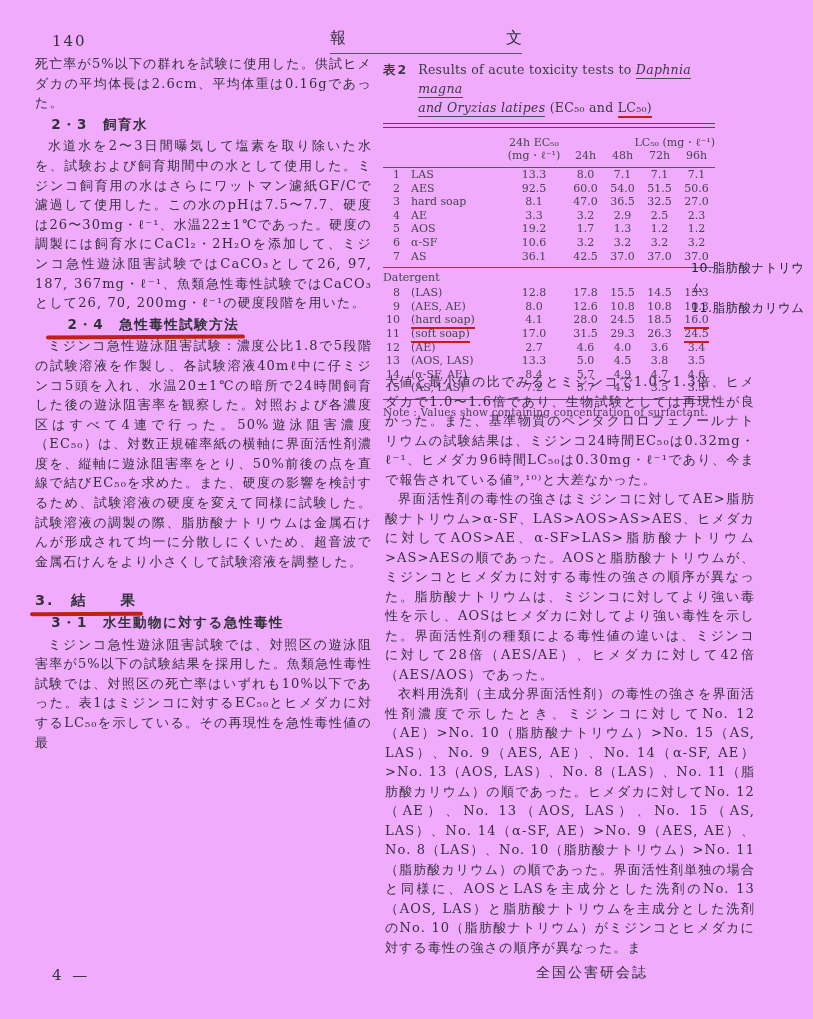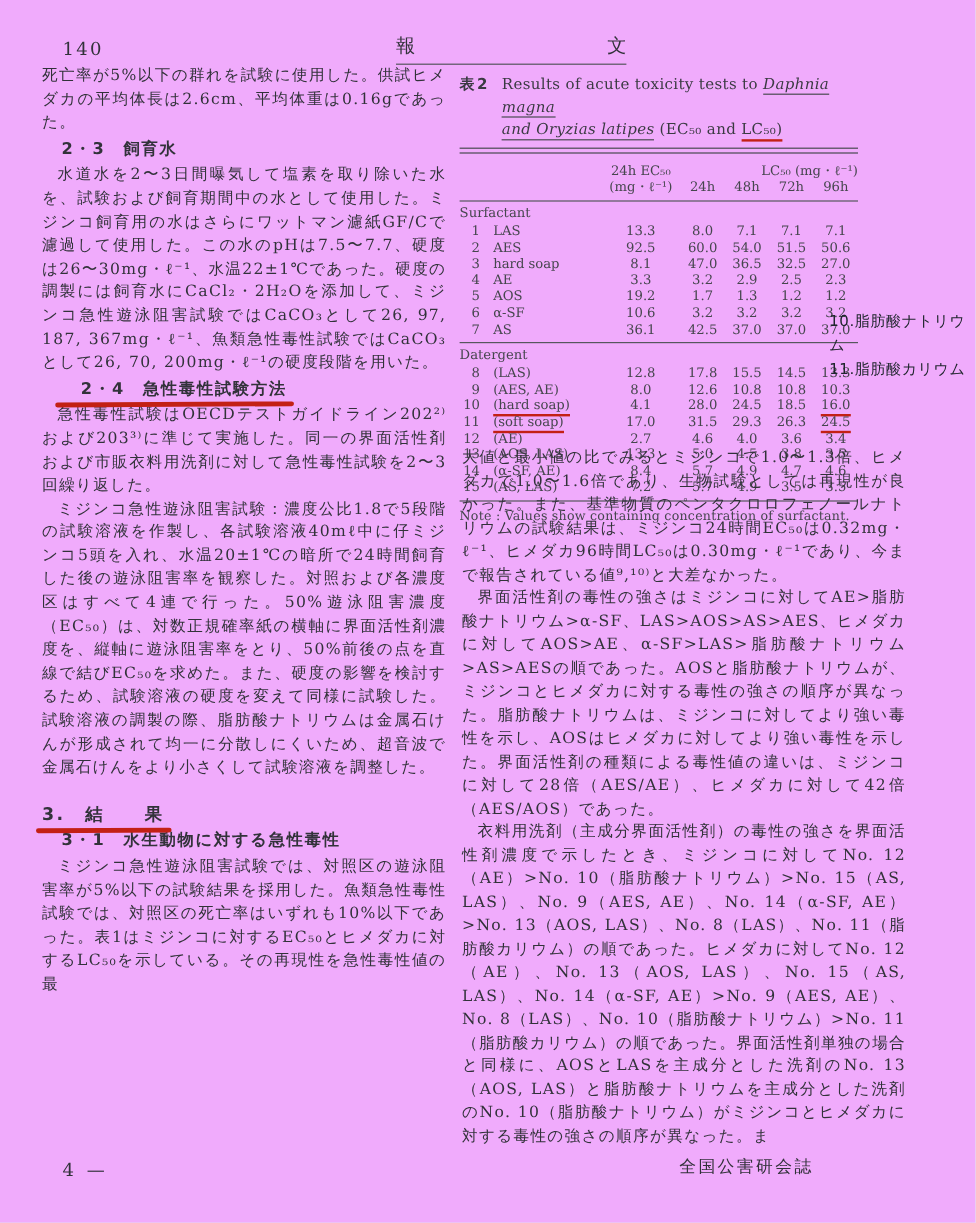--- a/index.html
+++ b/index.html
@@ -52,39 +52,38 @@
   .tbl-row .nm{text-align:left;padding-left:6px;}
   .tbl-row .v{text-align:center;}
   .tbl-note{margin-top:6px;font-size:10.5px;letter-spacing:.2px;line-height:13px;}
   .rule-gap{margin:4px 0 3px 0;}
   
   .annotation{position:absolute;left:691px;top:258px;width:122px;
     font-size:12.5px;line-height:20px;color:#20262e;letter-spacing:.5px;
     font-family:"DejaVu Sans","Liberation Sans",sans-serif;}
   
   .foot-left{position:absolute;left:52px;top:966px;font-size:15px;letter-spacing:3px;}
-  .foot-right{position:absolute;left:566px;top:964px;font-size:14px;letter-spacing:2px;}
+  .foot-right{position:absolute;left:536px;top:964px;font-size:14px;letter-spacing:2px;}
 </style>
 </head>
 <body>
 
 <div class="page">
 
   <div class="page-num">140</div>
   <div class="head-title">
     <span>報</span>
     <span>文</span>
   </div>
 
   <div class="col-left">
     <p class="para">死亡率が5%以下の群れを試験に使用した。供試ヒメダカの平均体長は2.6cm、平均体重は0.16gであった。</p>
     <p class="h-sub">2・3　飼育水</p>
     <p class="para indent">水道水を2〜3日間曝気して塩素を取り除いた水を、試験および飼育期間中の水として使用した。ミジンコ飼育用の水はさらにワットマン濾紙GF/Cで濾過して使用した。この水のpHは7.5〜7.7、硬度は26〜30mg・ℓ⁻¹、水温22±1℃であった。硬度の調製には飼育水にCaCl₂・2H₂Oを添加して、ミジンコ急性遊泳阻害試験ではCaCO₃として26, 97, 187, 367mg・ℓ⁻¹、魚類急性毒性試験ではCaCO₃として26, 70, 200mg・ℓ⁻¹の硬度段階を用いた。</p>
     <p class="h-sub"><span class="red-heading">2・4　急性毒性試験方法</span></p>
-    <p class="para indent">急性毒性試験はOECDテストガイドライン202²⁾および203³⁾に準じて実施した。同一の界面活性剤および市販衣料用洗剤に対して急性毒性試験を2〜3回繰り返した。</p>
     <p class="para indent">ミジンコ急性遊泳阻害試験：濃度公比1.8で5段階の試験溶液を作製し、各試験溶液40mℓ中に仔ミジンコ5頭を入れ、水温20±1℃の暗所で24時間飼育した後の遊泳阻害率を観察した。対照および各濃度区はすべて4連で行った。50%遊泳阻害濃度（EC₅₀）は、対数正規確率紙の横軸に界面活性剤濃度を、縦軸に遊泳阻害率をとり、50%前後の点を直線で結びEC₅₀を求めた。また、硬度の影響を検討するため、試験溶液の硬度を変えて同様に試験した。試験溶液の調製の際、脂肪酸ナトリウムは金属石けんが形成されて均一に分散しにくいため、超音波で金属石けんをより小さくして試験溶液を調整した。</p>
     <p class="h-big"><span class="red-heading">3.　結　　果</span></p>
     <p class="h-sub">3・1　水生動物に対する急性毒性</p>
     <p class="para indent">ミジンコ急性遊泳阻害試験では、対照区の遊泳阻害率が5%以下の試験結果を採用した。魚類急性毒性試験では、対照区の死亡率はいずれも10%以下であった。表1はミジンコに対するEC₅₀とヒメダカに対するLC₅₀を示している。その再現性を急性毒性値の最</p>
   </div>
 
   <div class="tbl">
     <div class="tbl-title">
       <span class="lbl">表2</span>
       <span>
@@ -101,21 +100,20 @@
     <div class="tbl-head2">
       <div class="hc"></div>
       <div class="hc">(mg・ℓ⁻¹)</div>
       <div class="hc">24h</div>
       <div class="hc">48h</div>
       <div class="hc">72h</div>
       <div class="hc">96h</div>
     </div>
     <div class="rule"></div>
     <div id="tbl-body">
-        <div class="tbl-sec-label">Surfactant</div>
         <div class="tbl-row">
           <div class="no">1</div>
           <div class="nm">LAS</div>
           <div class="v">13.3</div>
           <div class="v">8.0</div>
           <div class="v">7.1</div>
           <div class="v">7.1</div>
           <div class="v">7.1</div>
         </div>
         <div class="tbl-row">

